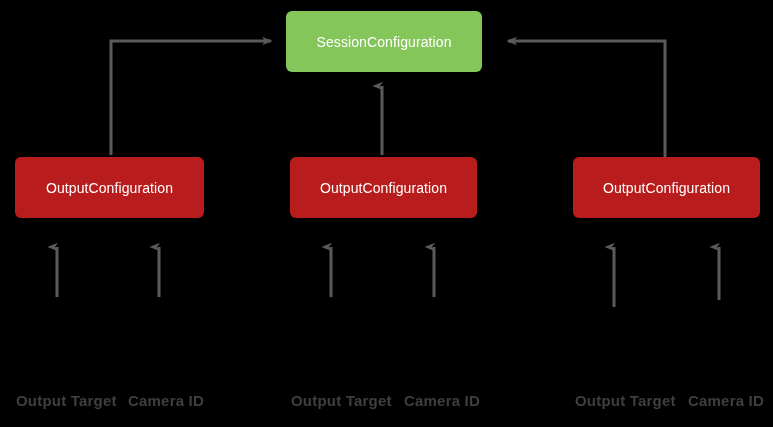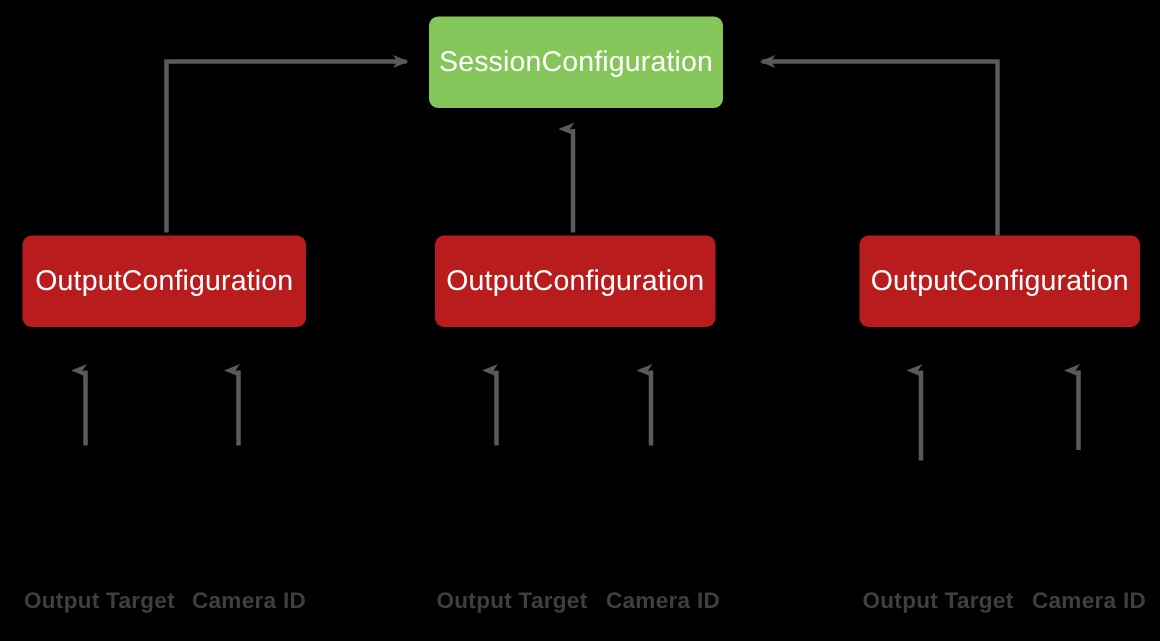--- a/index.html
+++ b/index.html
@@ -26,21 +26,21 @@
     height: 427px;
   }
   .node {
     position: absolute;
     box-sizing: border-box;
     display: flex;
     align-items: center;
     justify-content: center;
     border-radius: 6px;
     color: #ffffff;
-    font-size: 19px;
+    font-size: 14px;
     letter-spacing: 0.1px;
     white-space: nowrap;
     z-index: 2;
   }
   .node.session {
     background: #85c65a;
   }
   .node.output {
     background: #b91c1c;
   }

